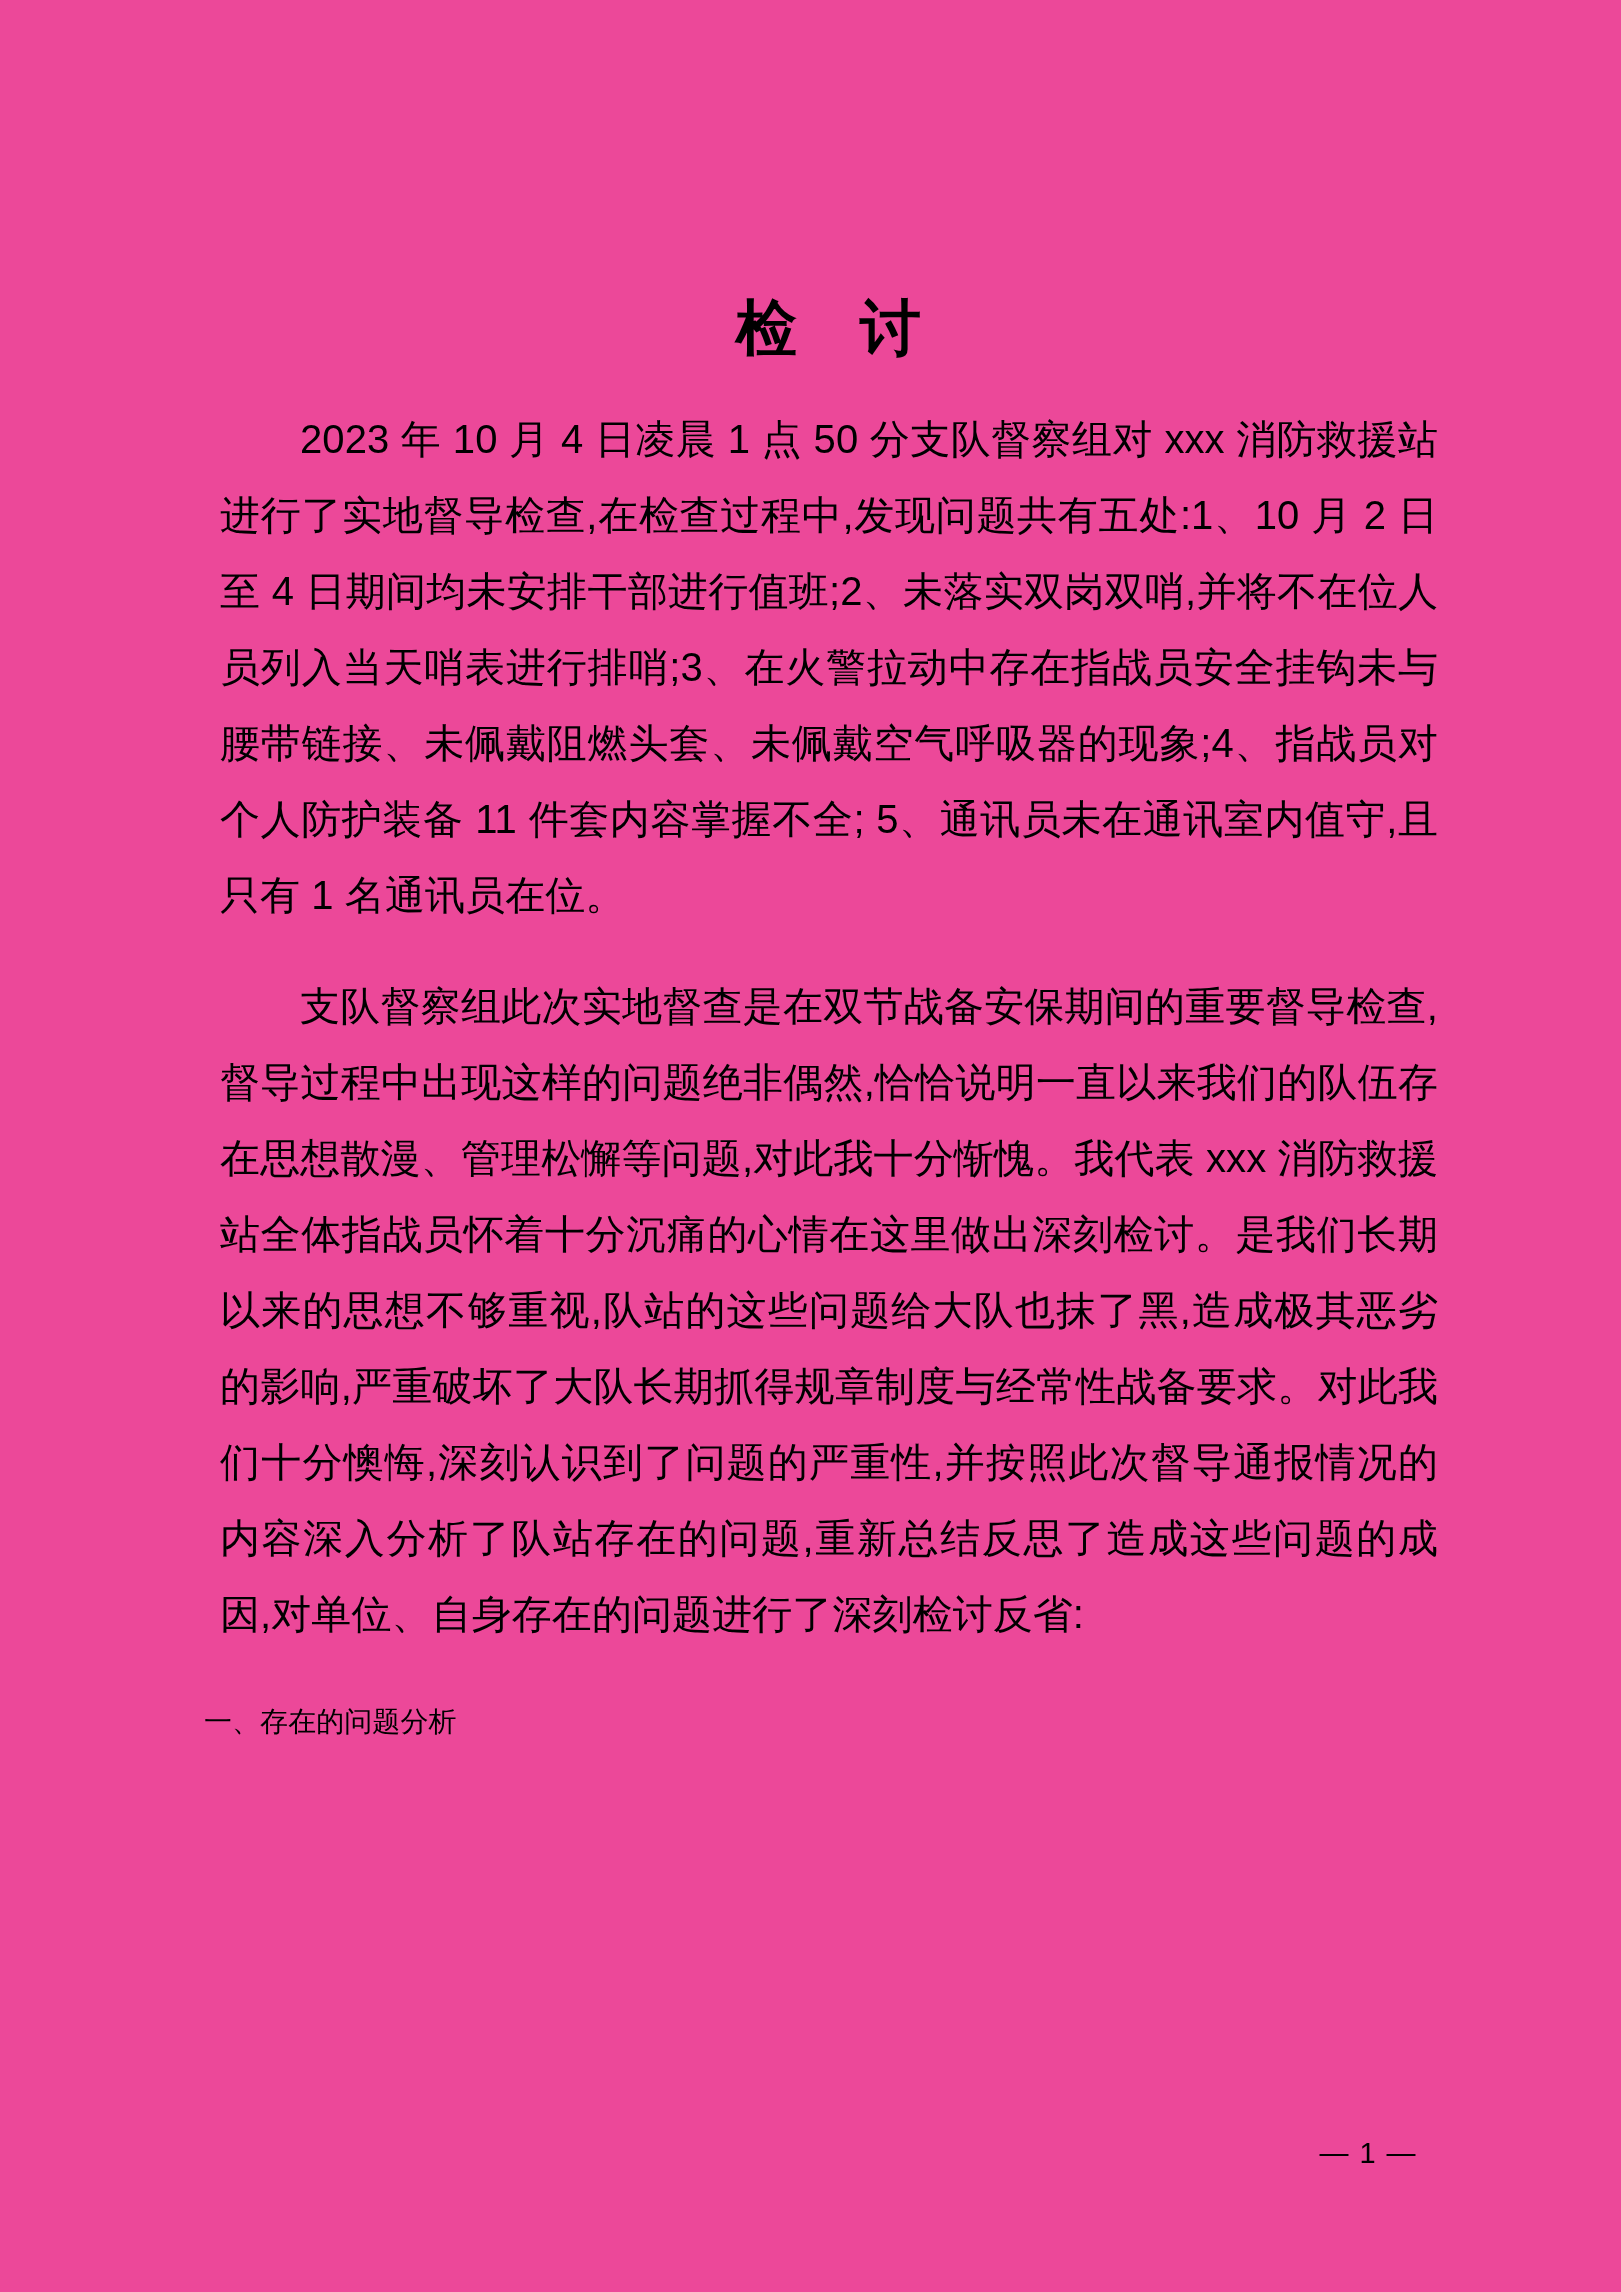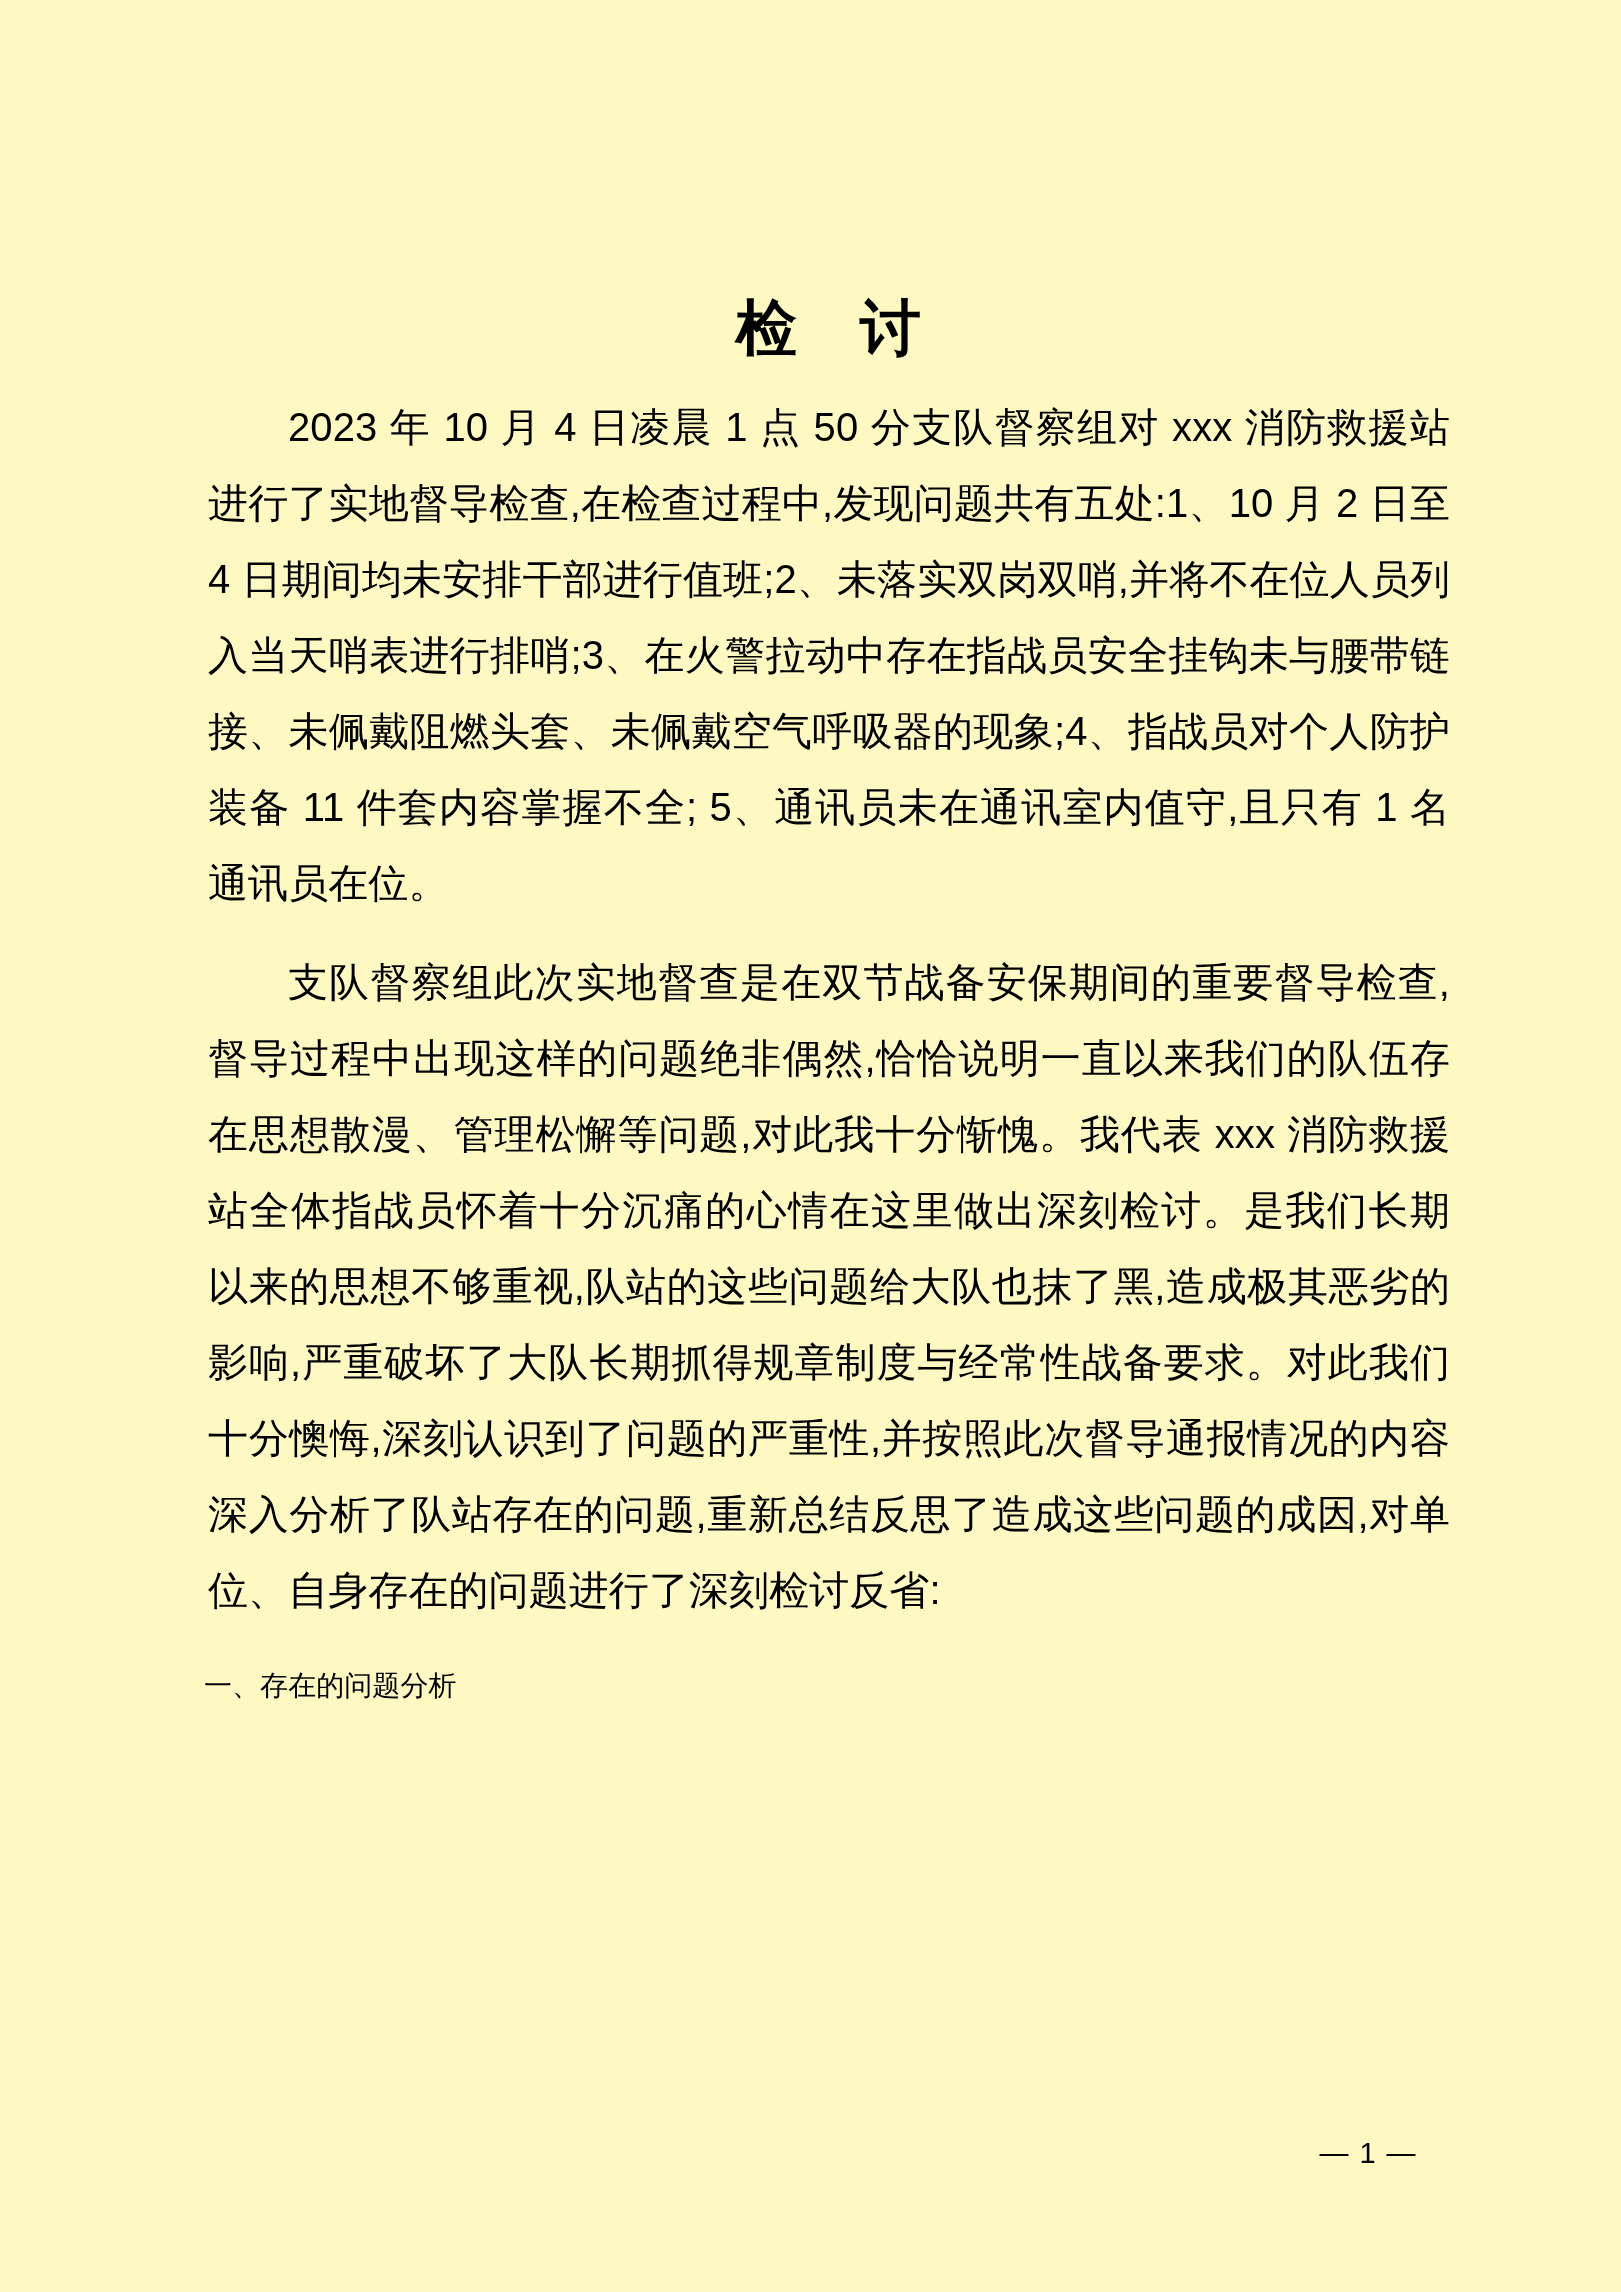--- a/index.html
+++ b/index.html
@@ -8,21 +8,21 @@
     background: #ffffff;
   }
   body {
     font-family: "Liberation Sans", "DejaVu Sans", sans-serif;
     color: #000000;
   }
   .page {
     position: relative;
     width: 1621px;
     height: 2293px;
-    background: #fef9c3;
+    background: #ec4899;
     box-sizing: border-box;
     overflow: hidden;
   }
   .content {
     position: absolute;
     left: 204px;
     top: 0;
     width: 1250px;
   }
   .doc-title {
@@ -38,21 +38,21 @@
   }
   .salutation {
     margin: 0;
     padding-top: 69px;
     font-size: 40px;
     line-height: 1.0;
     letter-spacing: 0.005em;
     text-align: left;
   }
   .body-para {
-    margin: 4px;
+    margin: 16px;
     padding-top: 19.6px;
     font-size: 40px;
     line-height: 76px;
     text-align: justify;
     text-justify: inter-ideograph;
     text-indent: 2em;
     letter-spacing: 0.002em;
     word-break: break-all;
   }
   .section-heading {

